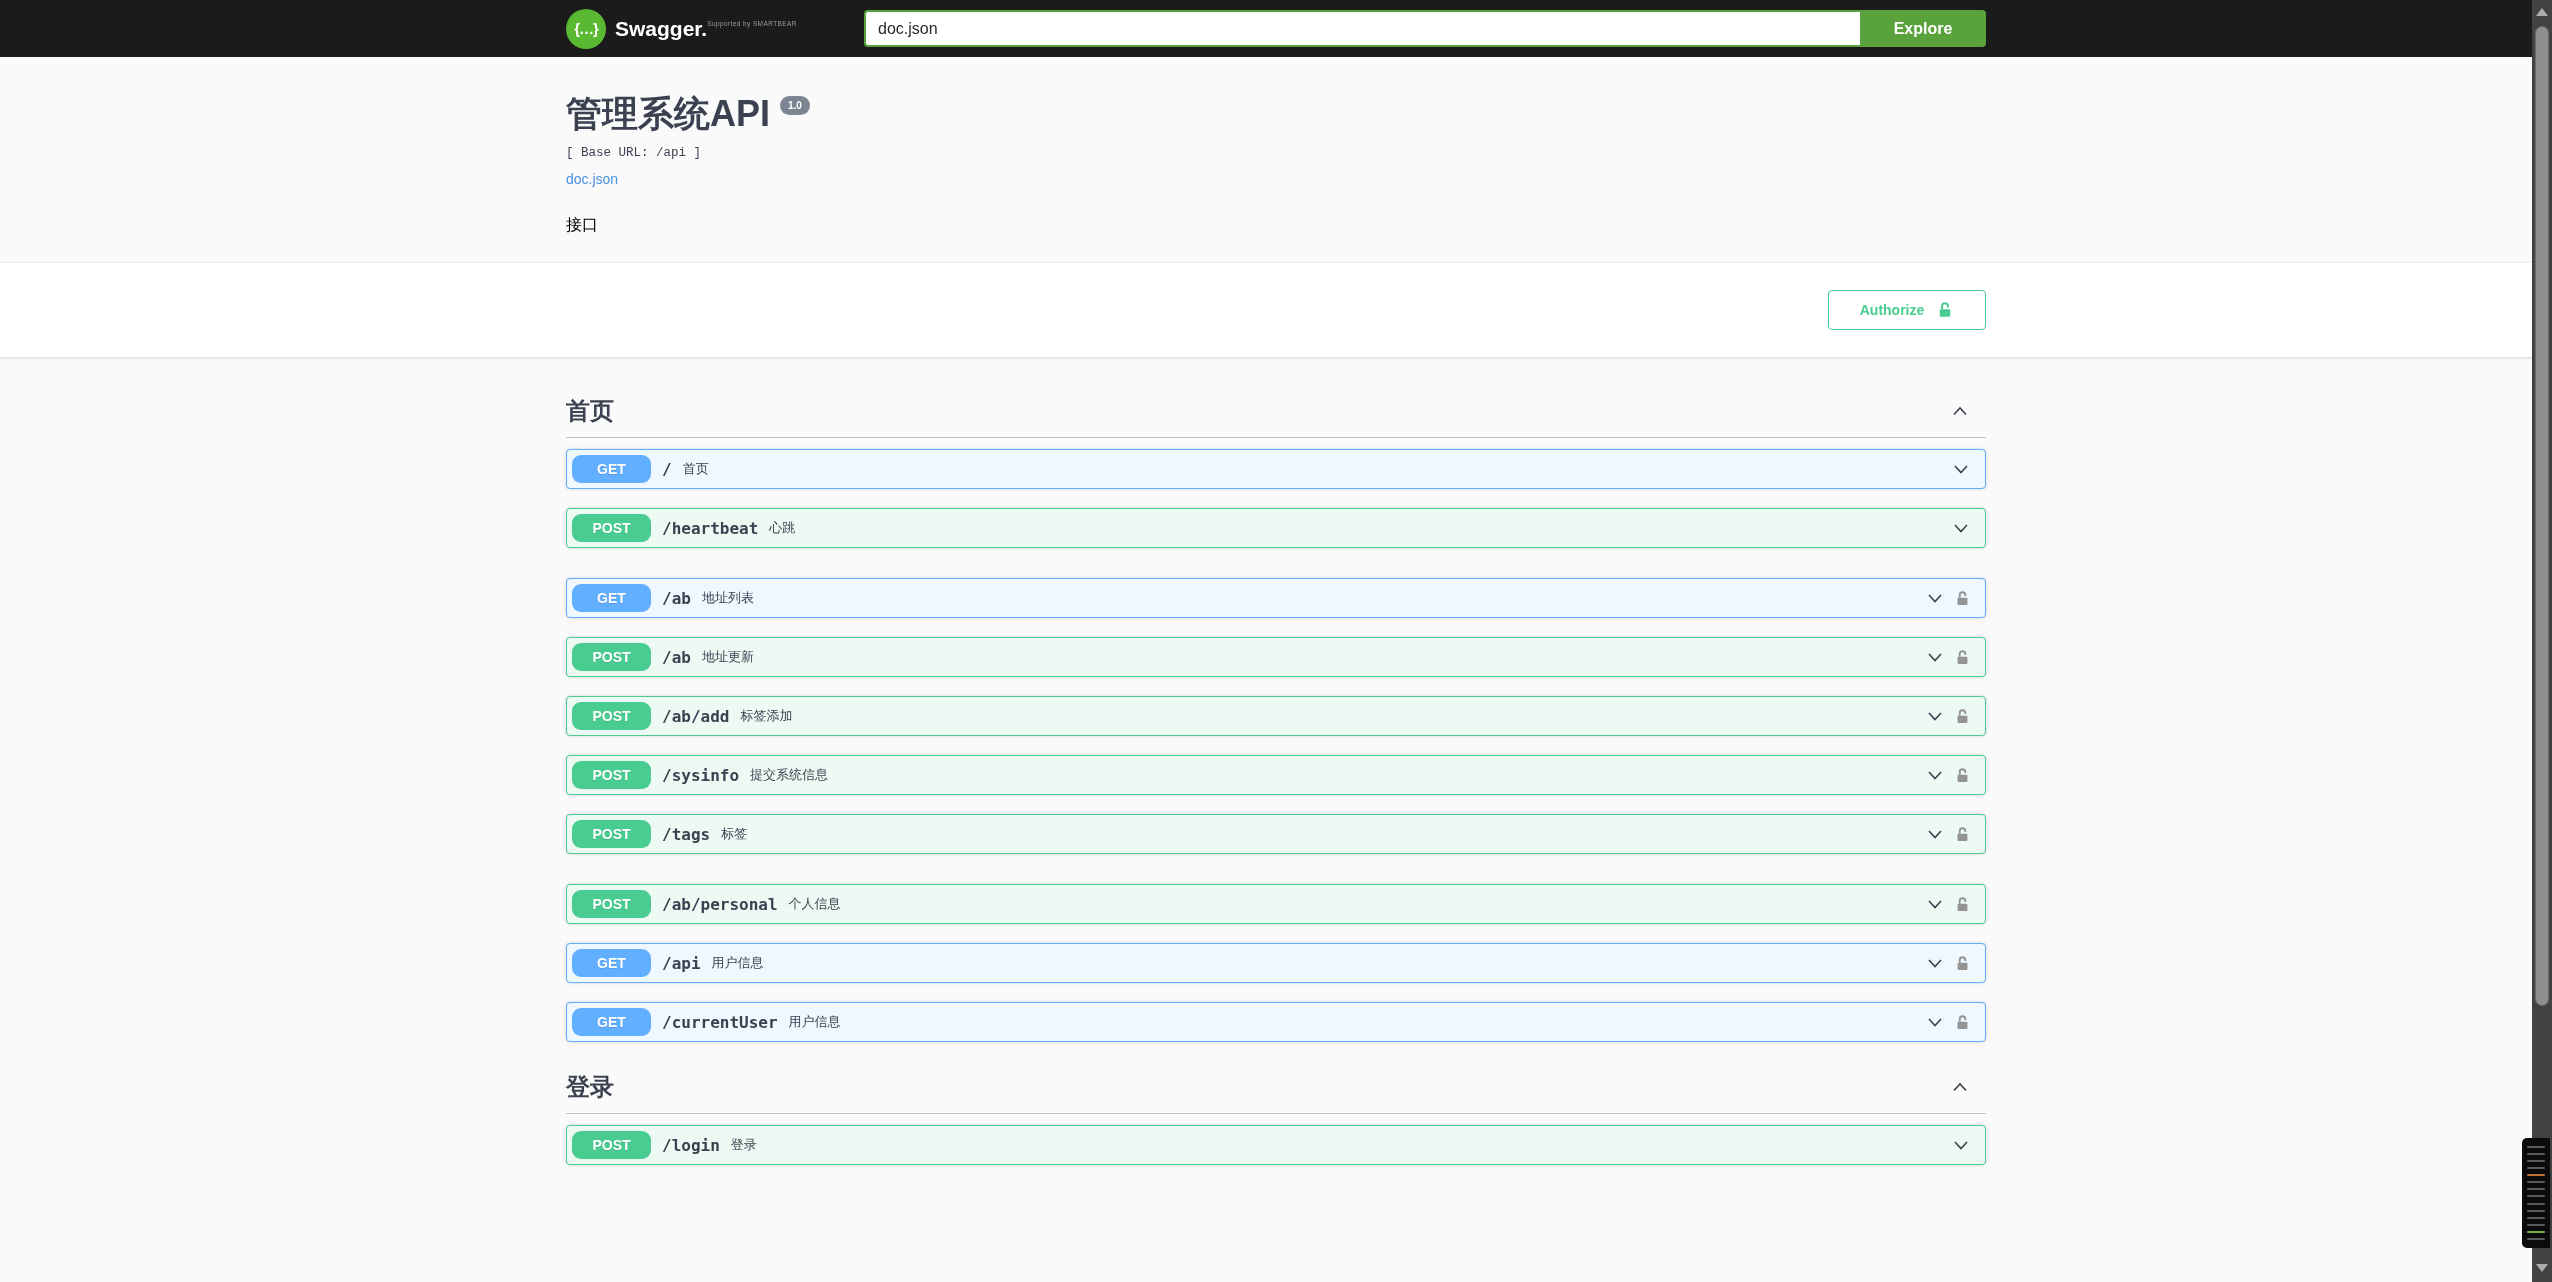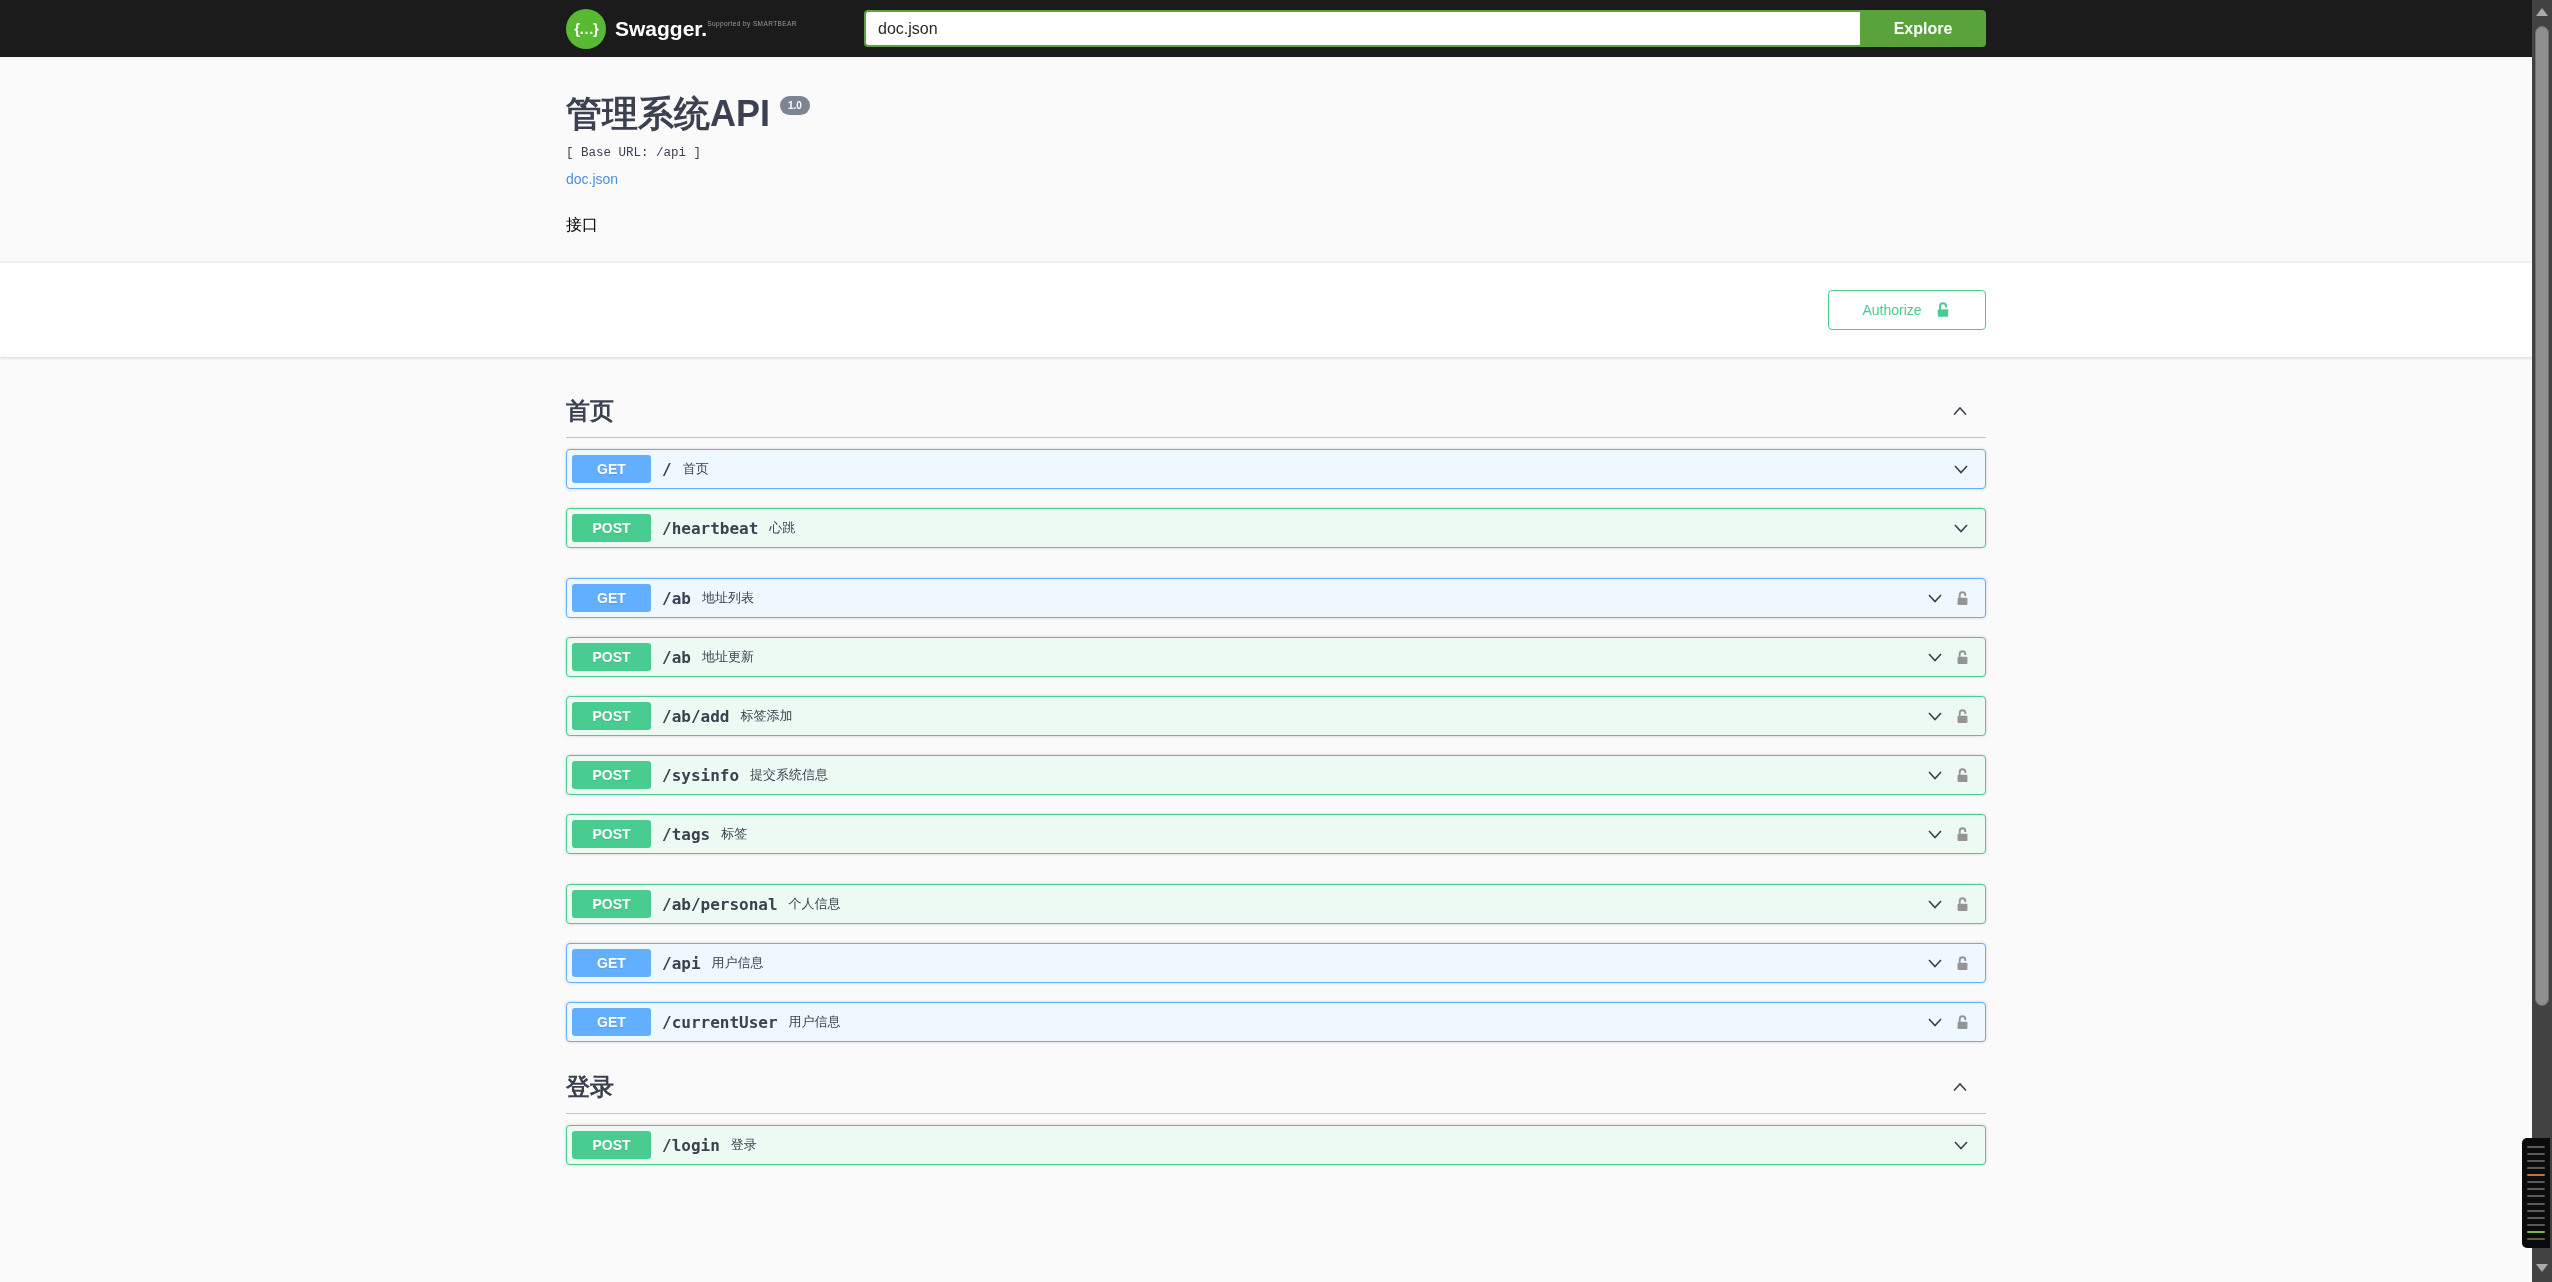--- a/index.html
+++ b/index.html
@@ -67,21 +67,21 @@
     background: #fff;
     border-top: 1px solid #ededed;
     box-shadow: 0 1px 3px rgba(0,0,0,.15);
     padding: 27px 0;
   }
   .scheme-container .wrapper { display: flex; justify-content: flex-end; }
   .authorize-btn {
     display: flex; align-items: center; justify-content: center; gap: 12px;
     width: 158px; height: 40px;
     background: transparent; border: 1px solid #49cc90; border-radius: 4px;
-    color: #49cc90; font-size: 14px; font-weight: normal; cursor: pointer;
+    color: #49cc90; font-size: 14px; font-weight: bold; cursor: pointer;
     font-family: "Liberation Sans", "DejaVu Sans", sans-serif;
   }
 
   
   .operations { margin-top: 28px; padding-bottom: 40px; }
   .opblock-tag-section { }
   .opblock-tag {
     display: flex; align-items: center;
     padding: 10px 2px 10px 0;
     border-bottom: 1px solid rgba(59,65,81,.3);
@@ -95,21 +95,21 @@
     height: 40px; margin-bottom: 19px;
     border-radius: 4px; border: 1px solid;
     box-shadow: 0 0 3px rgba(0,0,0,.19);
     padding: 0 14px 0 5px;
     cursor: pointer;
   }
   .opblock.get  { background: #eff7ff; border-color: #61affe; }
   .opblock.post { background: #edf9f3; border-color: #49cc90; }
   .opblock-method {
     width: 79px; height: 28px; line-height: 28px;
-    border-radius: 3px; text-align: center;
+    border-radius: 9px; text-align: center;
     color: #fff; font-size: 14px; font-weight: bold;
     text-shadow: 0 1px 0 rgba(0,0,0,.1);
     flex: none;
   }
   .opblock.get  .opblock-method { background: #61affe; }
   .opblock.post .opblock-method { background: #49cc90; }
   .opblock-path {
     margin-left: 11px;
     font-family: "DejaVu Sans Mono", "Liberation Mono", monospace;
     font-size: 16px; font-weight: bold; color: #3b4151;

